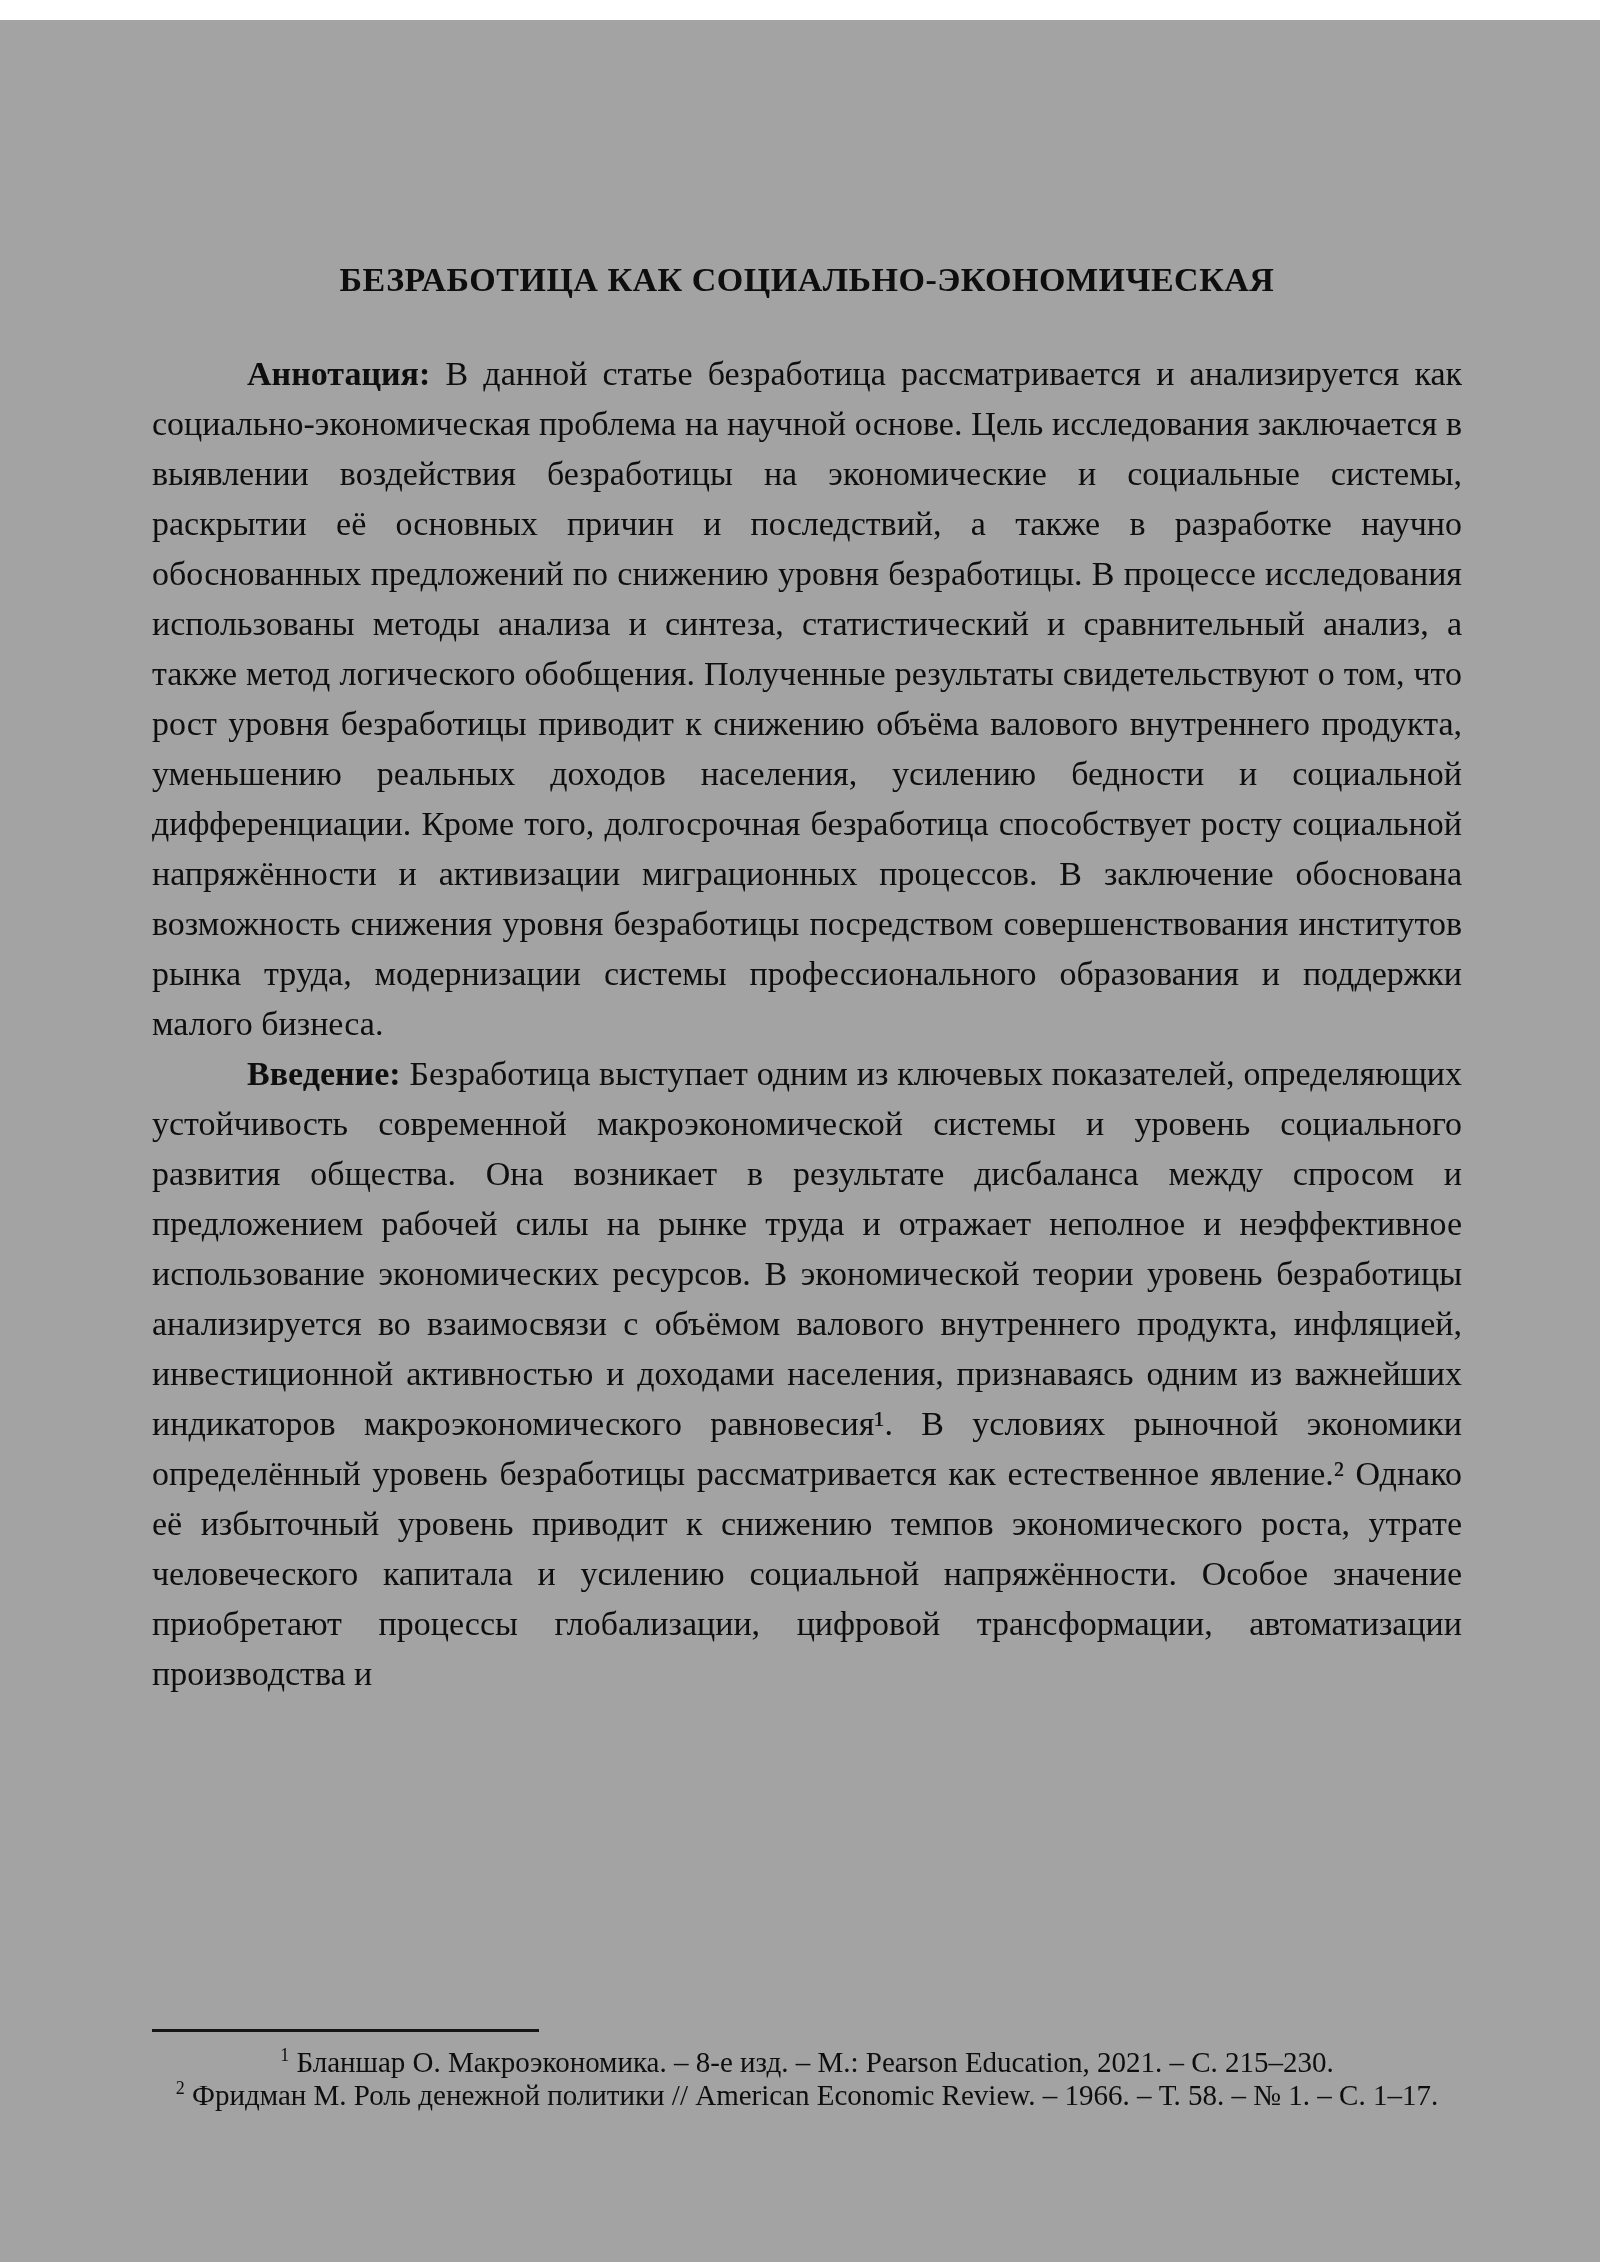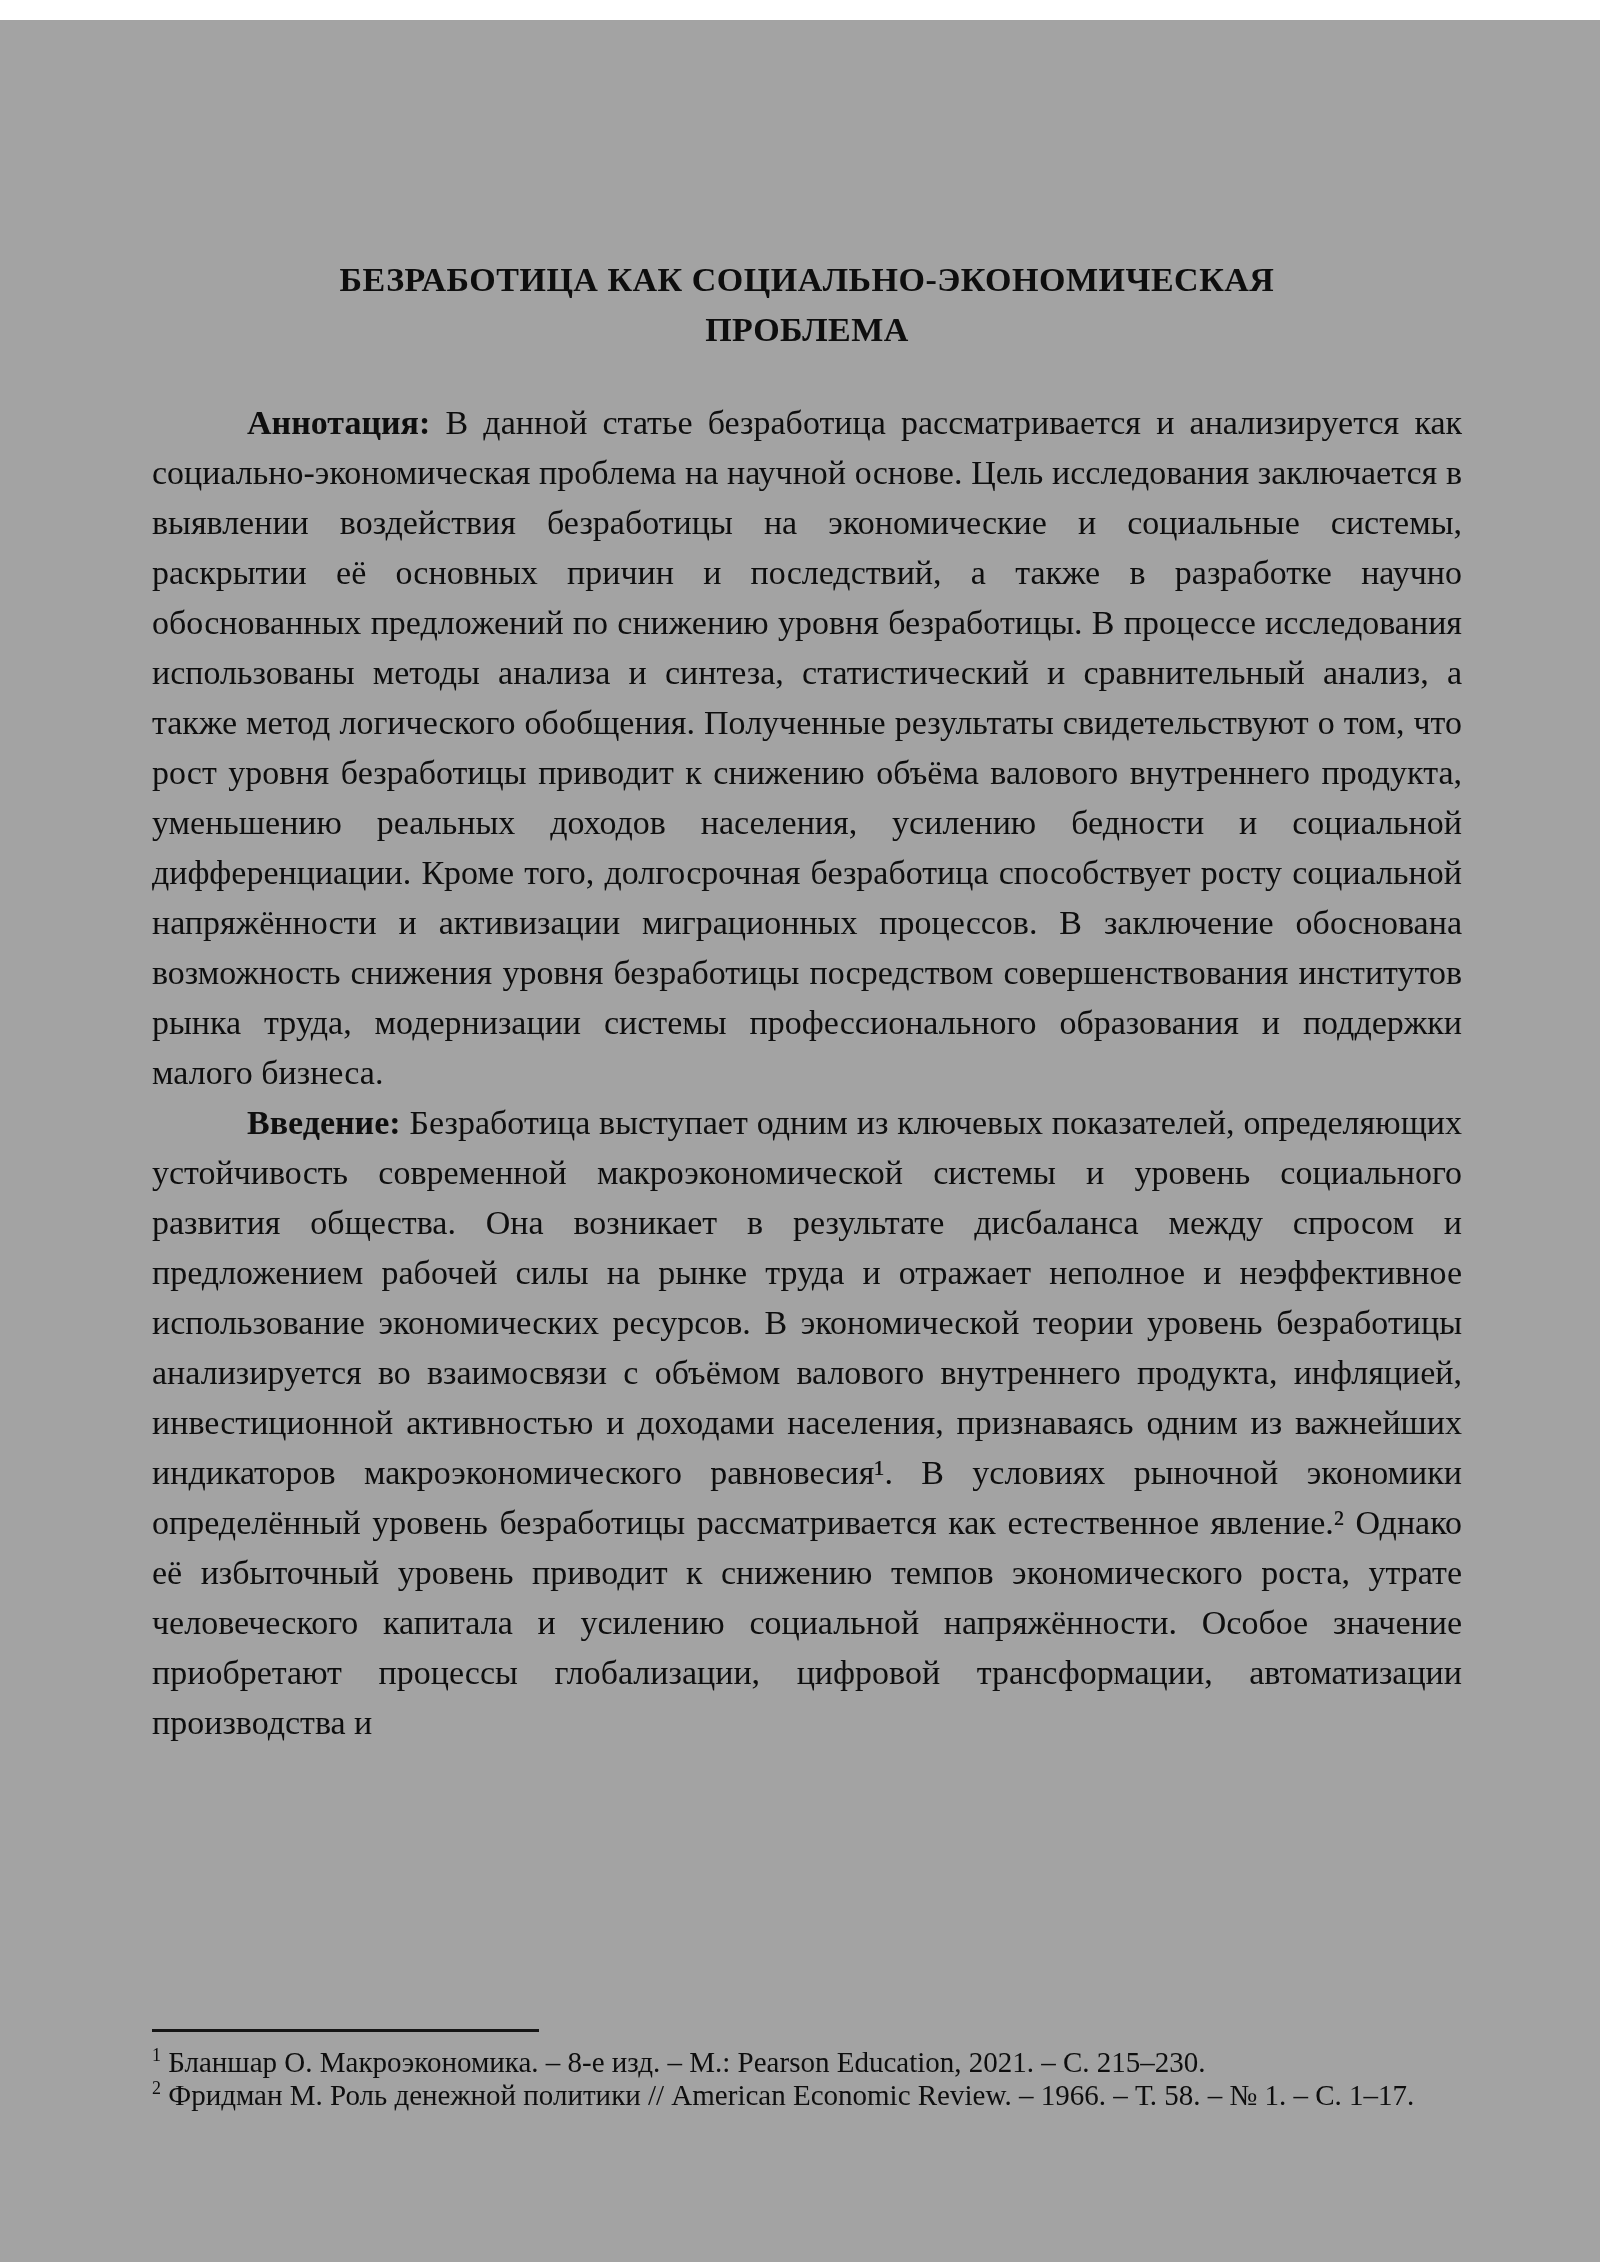--- a/index.html
+++ b/index.html
@@ -54,38 +54,37 @@
   .footnote-rule {
     width: 387px;
     height: 3px;
     background: #151515;
     margin: 0 0 14px 0;
   }
   .footnote {
     margin: 0;
     font-size: 29px;
     line-height: 33px;
-    text-align: left;
+    text-align: center;
   }
   .footnote .fn-marker {
     font-size: 0.62em;
     vertical-align: super;
     line-height: 0;
   }
 </style>
 </head>
 <body>
 
 <div class="page">
 
   <div class="content">
 
     <h1 class="doc-title">
       <span class="title-line">БЕЗРАБОТИЦА КАК СОЦИАЛЬНО-ЭКОНОМИЧЕСКАЯ</span>
-      <span class="title-line">ПРОБЛЕМА</span>
     </h1>
 
     <p class="para"><span class="para-label">Аннотация:</span> <span>В данной статье безработица рассматривается и анализируется как социально-экономическая проблема на научной основе. Цель исследования заключается в выявлении воздействия безработицы на экономические и социальные системы, раскрытии её основных причин и последствий, а также в разработке научно обоснованных предложений по снижению уровня безработицы. В процессе исследования использованы методы анализа и синтеза, статистический и сравнительный анализ, а также метод логического обобщения. Полученные результаты свидетельствуют о том, что рост уровня безработицы приводит к снижению объёма валового внутреннего продукта, уменьшению реальных доходов населения, усилению бедности и социальной дифференциации. Кроме того, долгосрочная безработица способствует росту социальной напряжённости и активизации миграционных процессов. В заключение обоснована возможность снижения уровня безработицы посредством совершенствования институтов рынка труда, модернизации системы профессионального образования и поддержки малого бизнеса.</span></p>
 
 
     <p class="para"><span class="para-label">Введение:</span> <span>Безработица выступает одним из ключевых показателей, определяющих устойчивость современной макроэкономической системы и уровень социального развития общества. Она возникает в результате дисбаланса между спросом и предложением рабочей силы на рынке труда и отражает неполное и неэффективное использование экономических ресурсов. В экономической теории уровень безработицы анализируется во взаимосвязи с объёмом валового внутреннего продукта, инфляцией, инвестиционной активностью и доходами населения, признаваясь одним из важнейших индикаторов макроэкономического равновесия¹. В условиях рыночной экономики определённый уровень безработицы рассматривается как естественное явление.² Однако её избыточный уровень приводит к снижению темпов экономического роста, утрате человеческого капитала и усилению социальной напряжённости. Особое значение приобретают процессы глобализации, цифровой трансформации, автоматизации производства и</span></p>
 
   </div>
 
   <div class="footnote-area">

